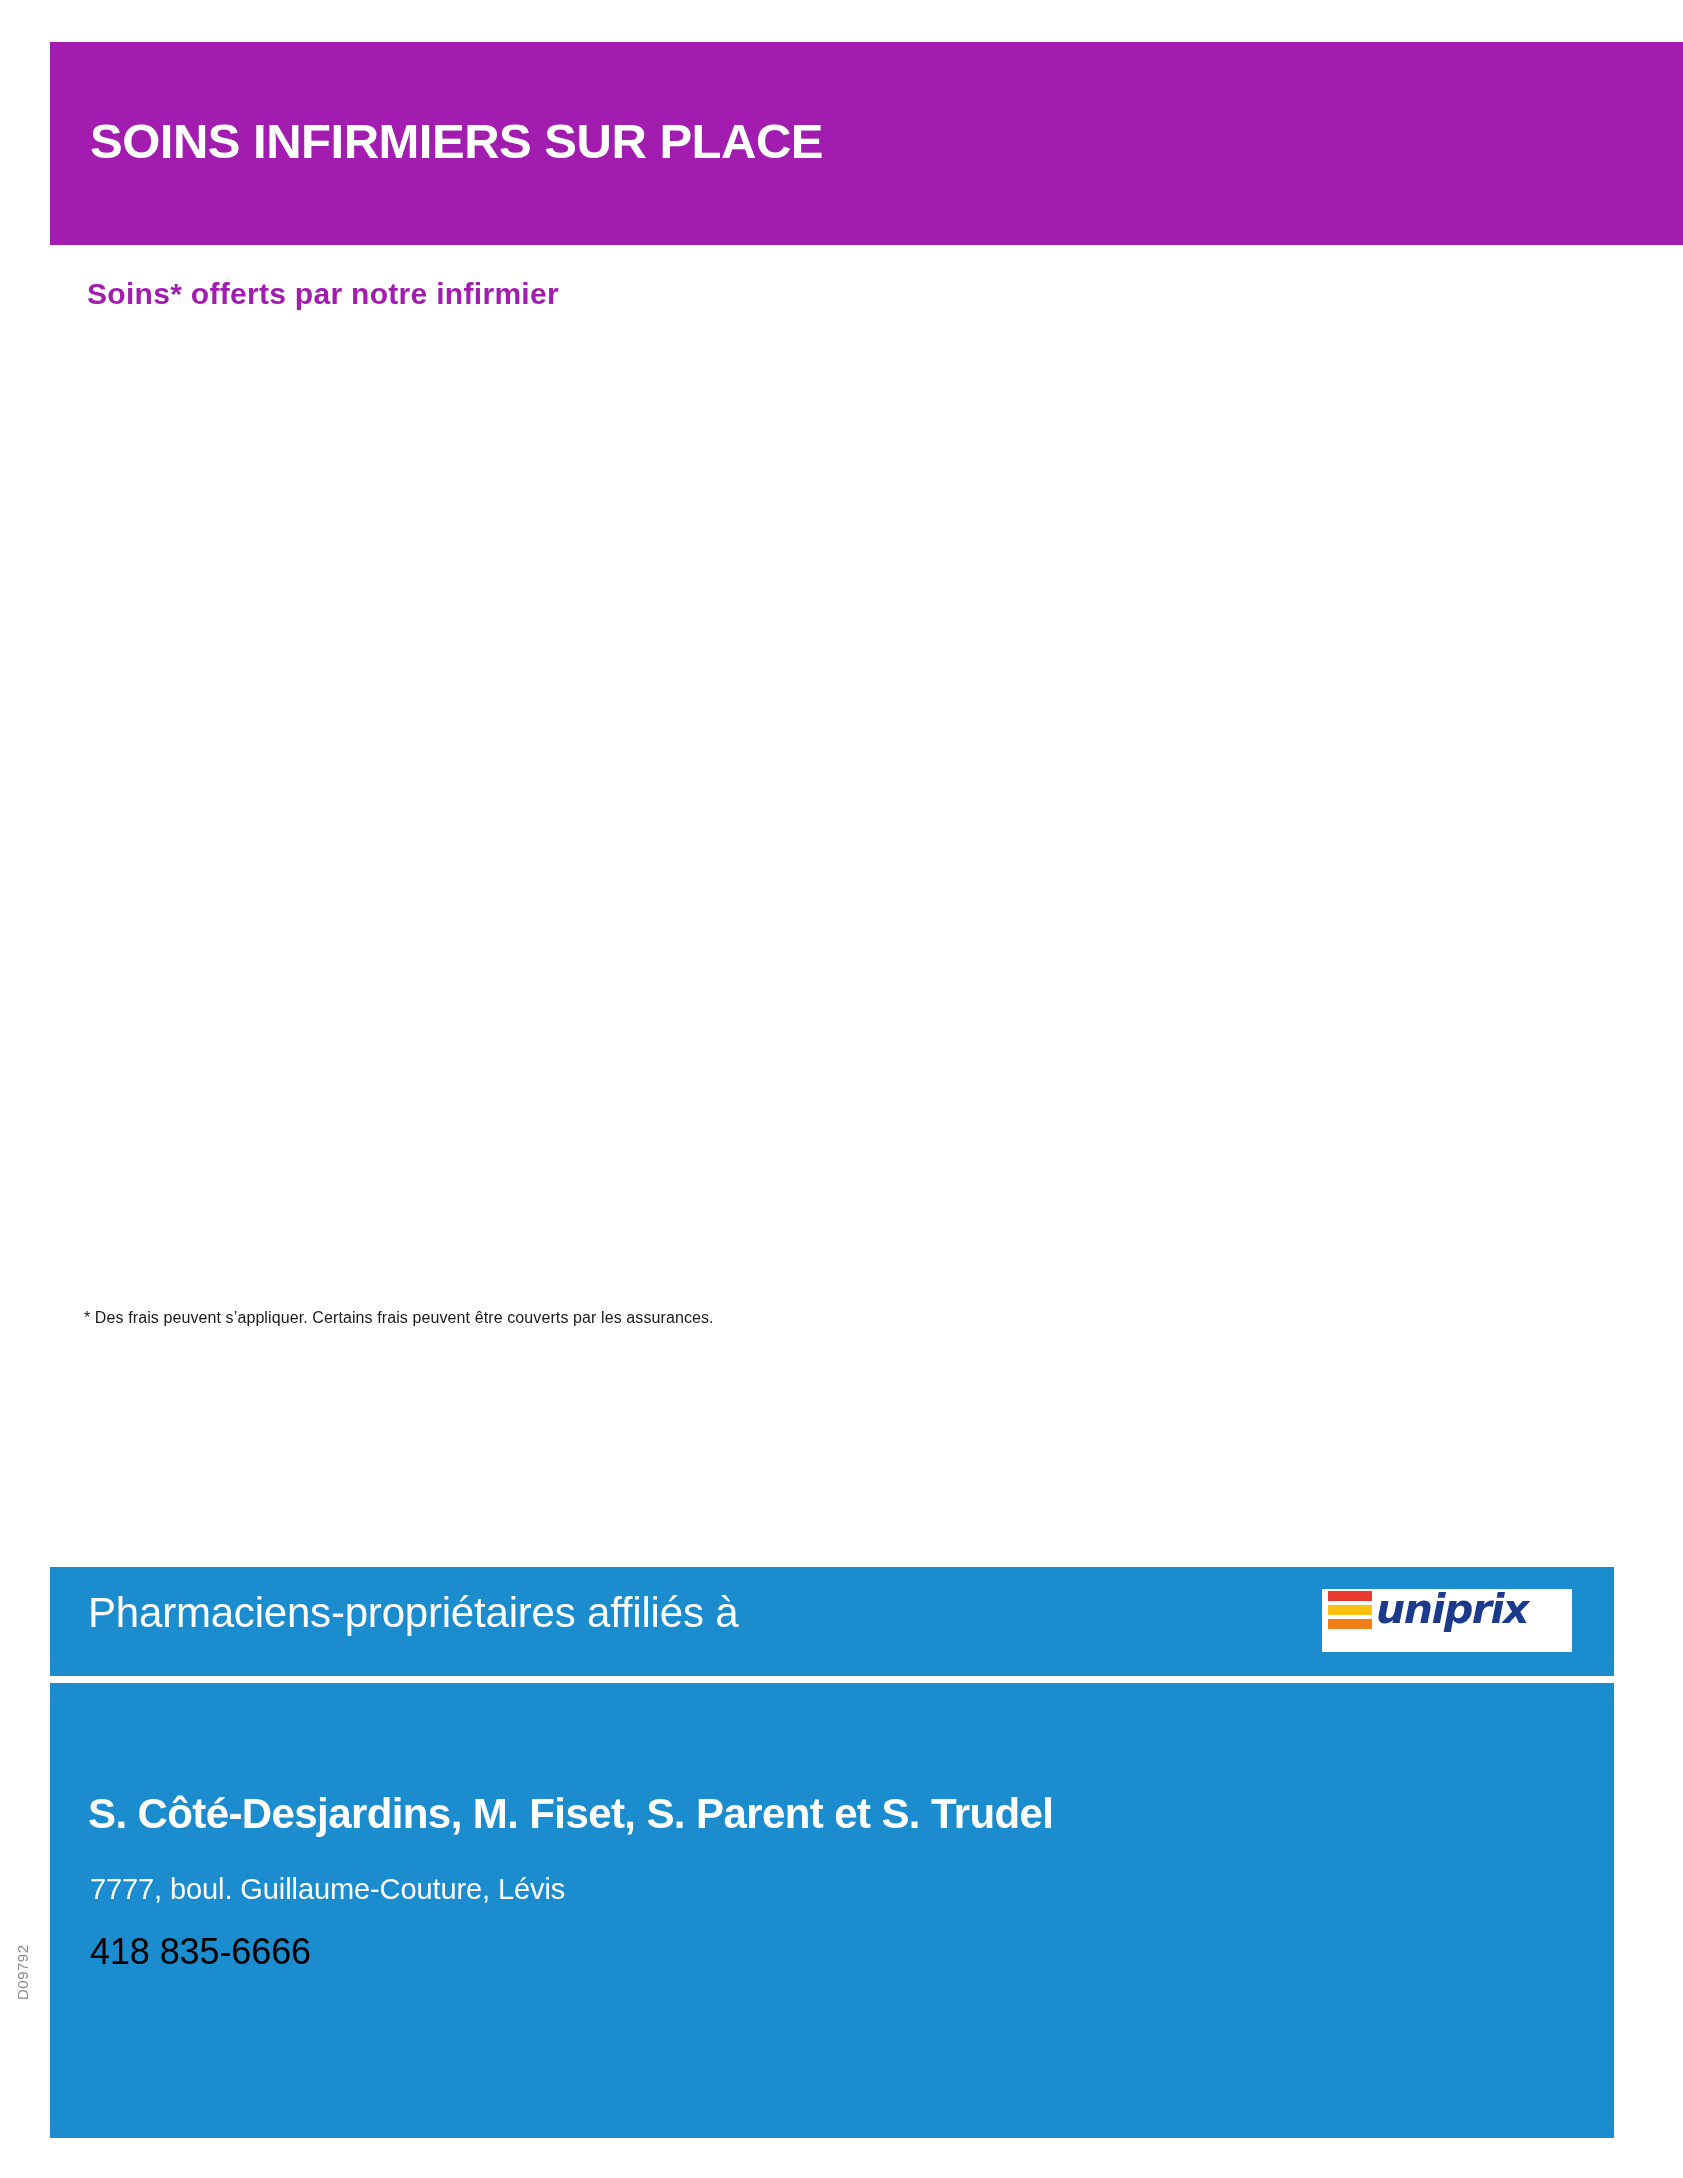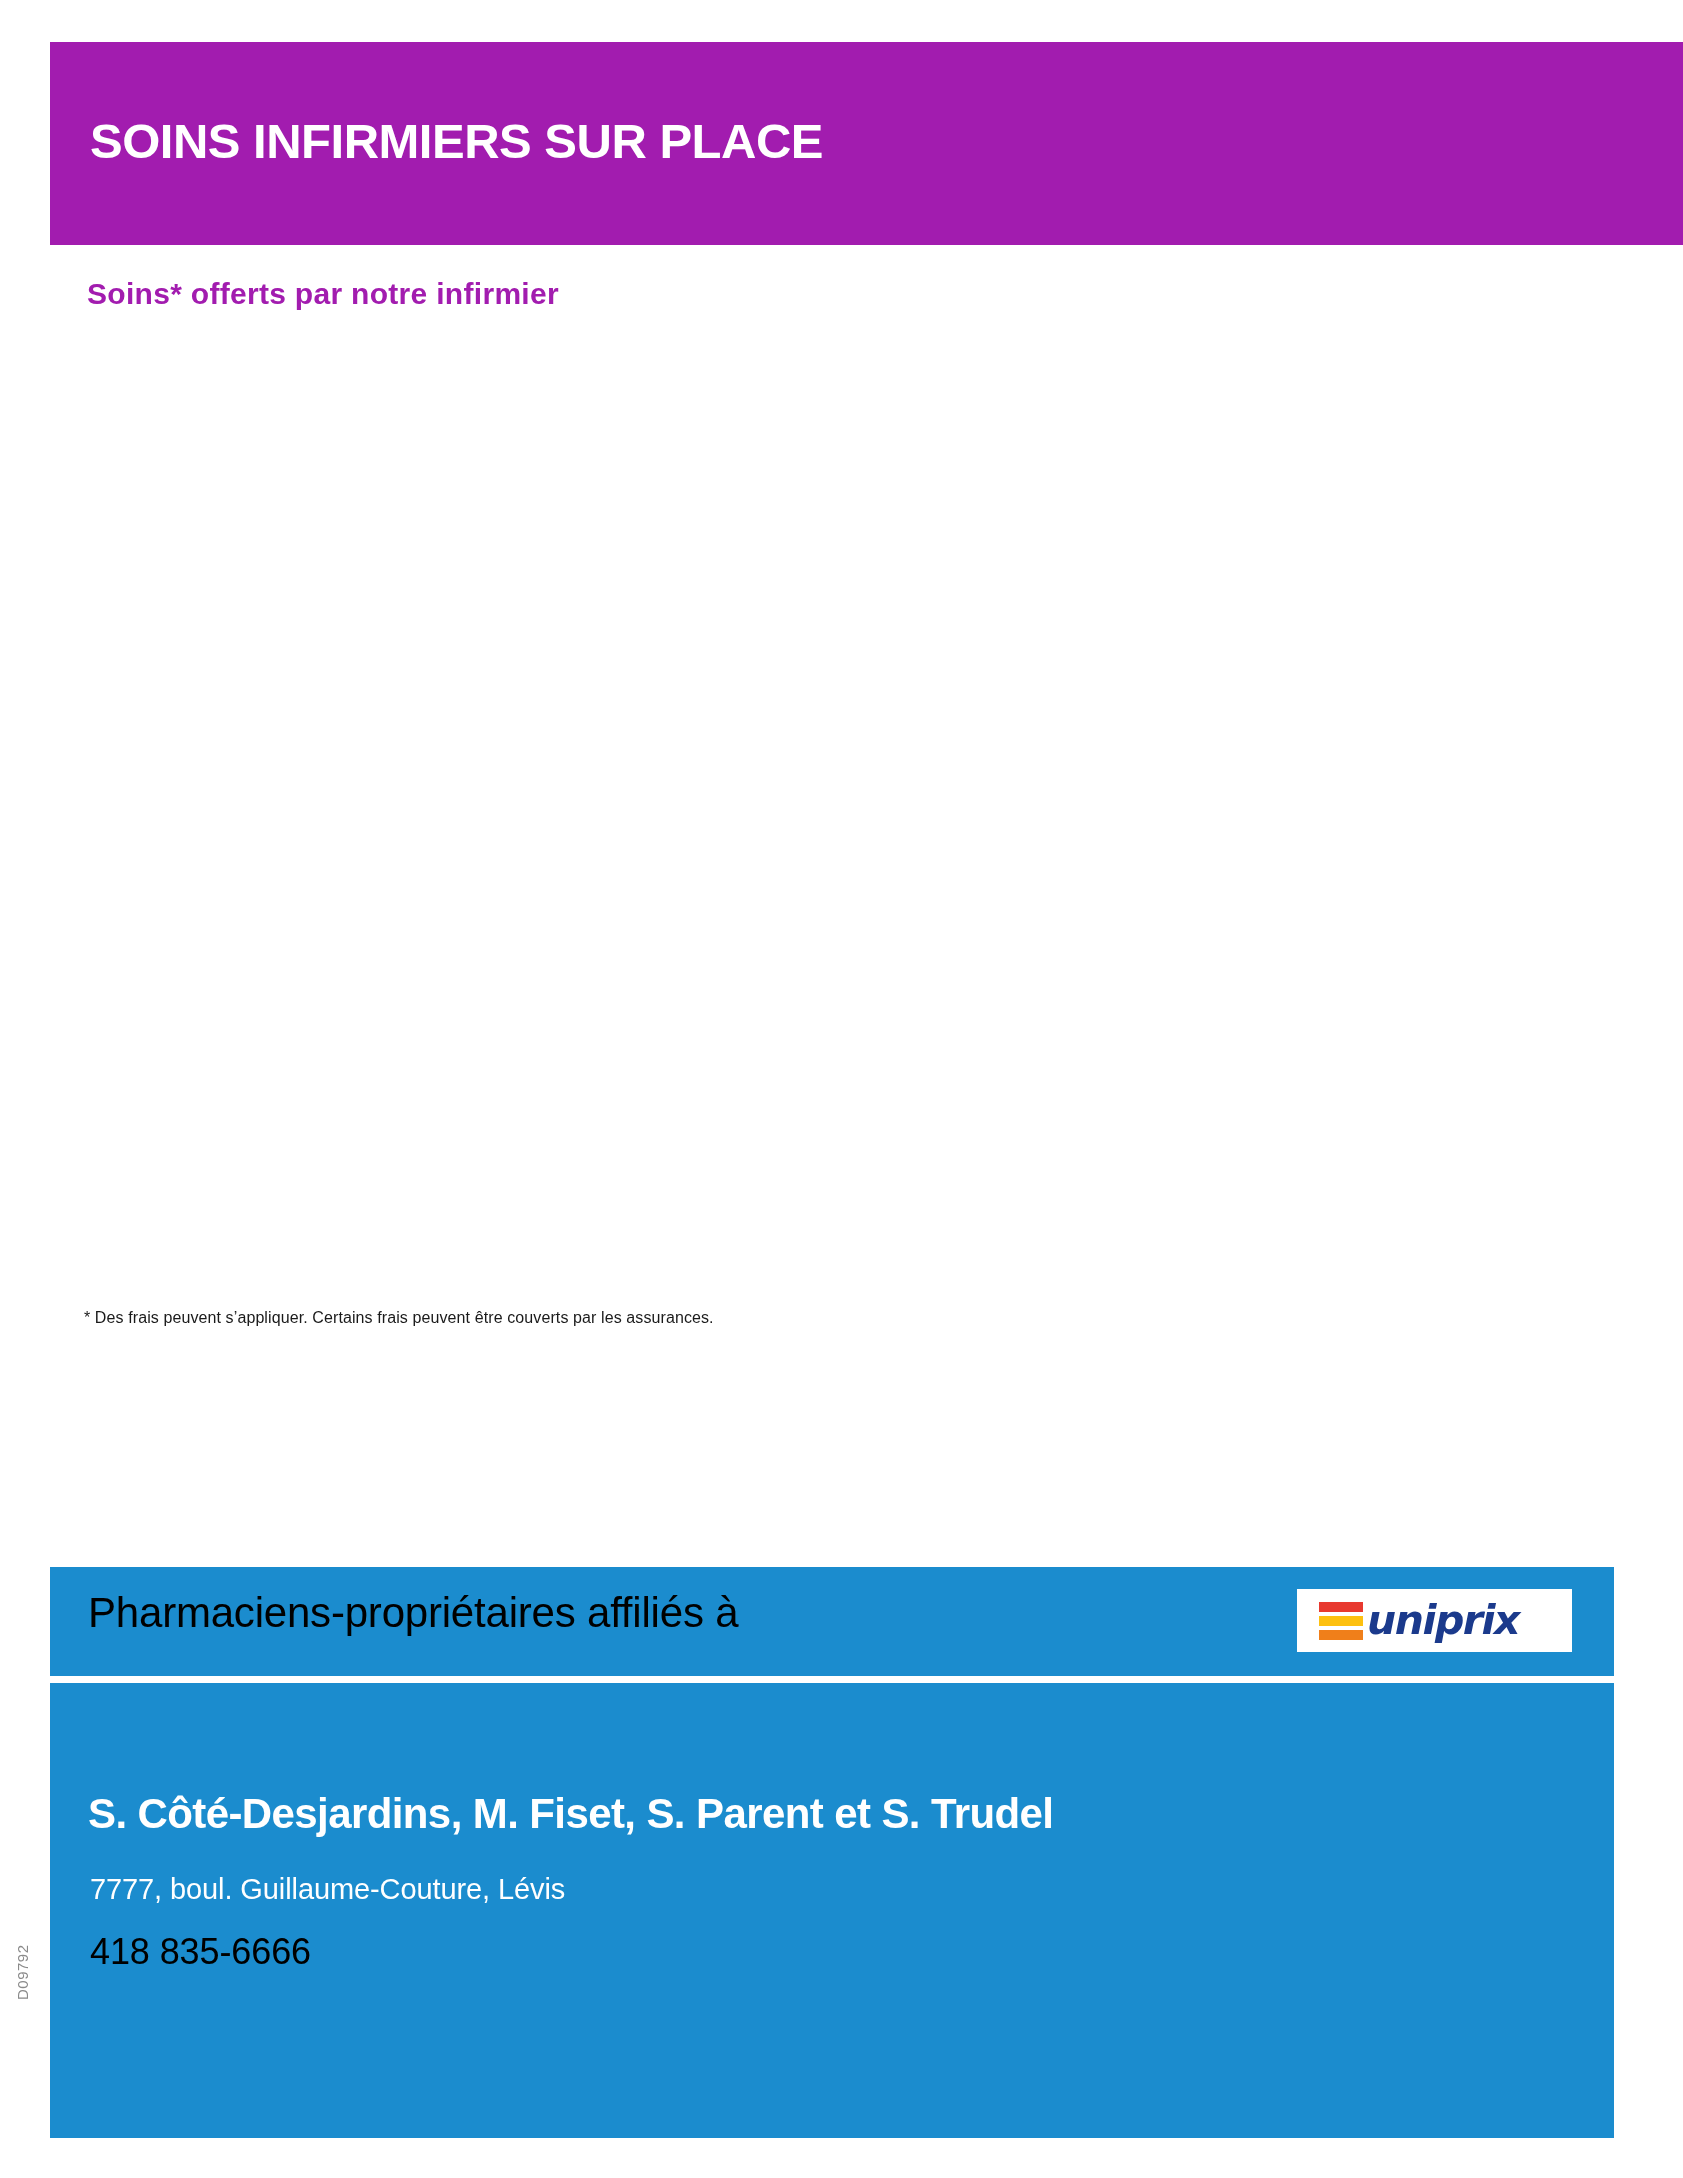--- a/index.html
+++ b/index.html
@@ -104,37 +104,36 @@
     top: 1567px;
     width: 1564px;
     height: 109px;
     background: #1b8cce;
   }
   .affil-text {
     position: absolute;
     left: 38px;
     top: 22px;
     font-size: 42px;
-    color: #000000;
+    color: #ffffff;
     font-weight: normal;
     letter-spacing: -0.2px;
     white-space: nowrap;
   }
 
   
   .uniprix-logo {
     position: absolute;
     right: 42px;
     top: 22px;
-    width: 275px;
+    width: 250px;
     height: 63px;
     background: #ffffff;
     display: flex;
-    align-items: center;
-    padding-left: 22px;
+    padding-left: 6px;
     box-sizing: border-box;
   }
   .uniprix-bars {
     width: 44px;
     height: 42px;
     display: flex;
     flex-direction: column;
     justify-content: center;
     gap: 4px;
     margin-right: 4px;

